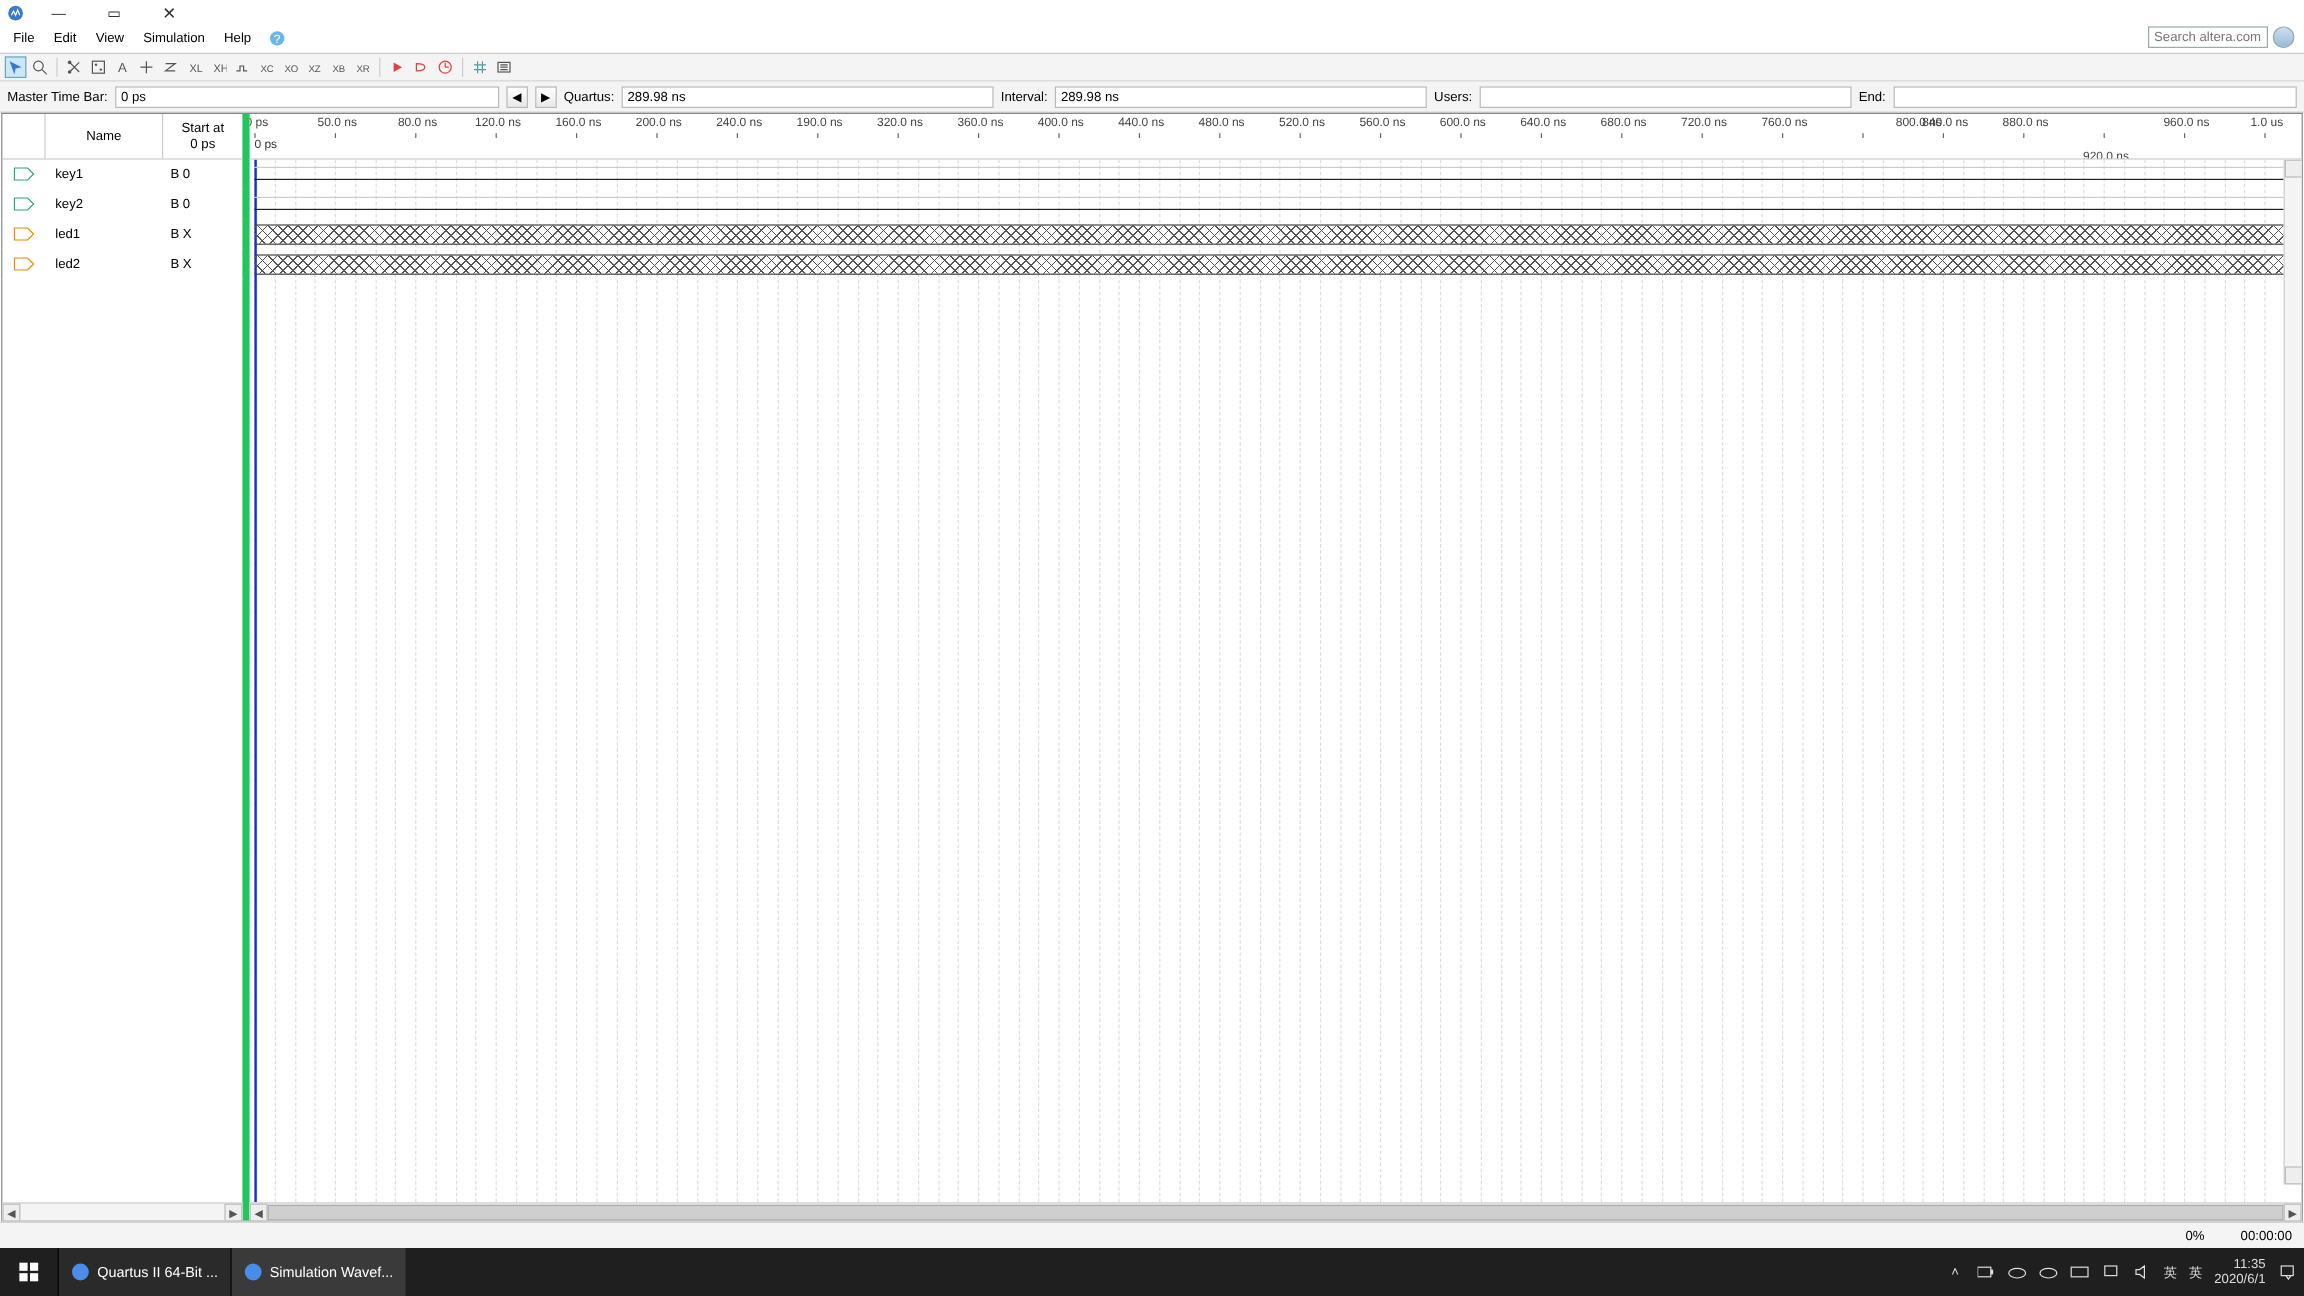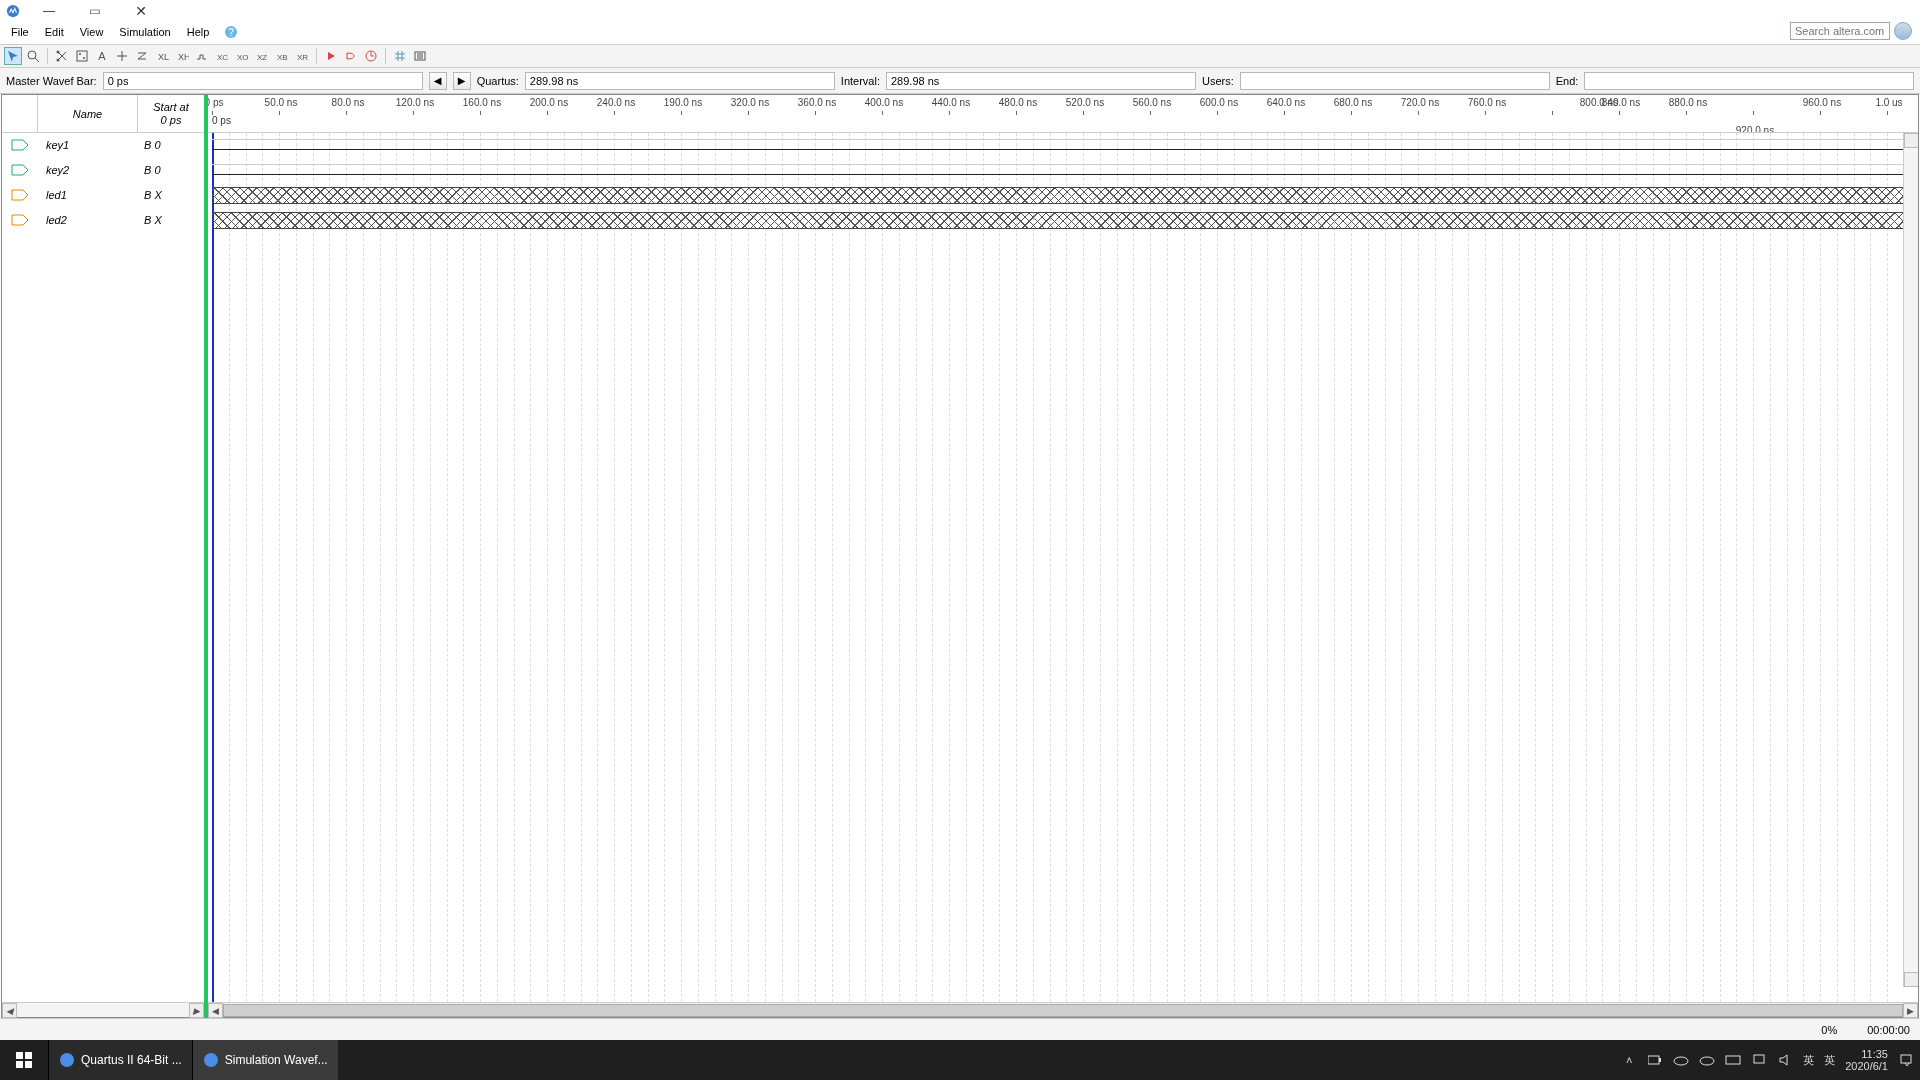--- a/index.html
+++ b/index.html
@@ -18,21 +18,21 @@
 .toolbar { height: 24px; background: #f4f4f4; border-top: 1px solid #ccc; border-bottom: 1px solid #ccc; display: flex; align-items: center; padding: 0 4px; gap: 2px; margin-top: 2px; }
 .tb-btn { width: 18px; height: 18px; display: flex; align-items: center; justify-content: center; border: 1px solid transparent; }
 .tb-btn.active { background: #cce6ff; border: 1px solid #6aa; }
 .tb-sep { width: 1px; height: 16px; background: #ccc; margin: 0 3px; }
 .icon-ph { width: 14px; height: 14px; }
 .timebar { height: 26px; background: #f4f4f4; border-bottom: 1px solid #ccc; display: flex; align-items: center; padding: 0 6px; gap: 6px; font-size: 11px; }
 .lbl { white-space: nowrap; }
 .tb-input { border: 1px solid #b8b8b8; height: 18px; font-size: 11px; padding: 0 4px; background: #fff; }
 .small-btn { width: 18px; height: 18px; border: 1px solid #b8b8b8; background: linear-gradient(#fff, #e8e8e8); display: flex; align-items: center; justify-content: center; font-size: 10px; }
 .main-area { flex: 1; display: flex; border: 1px solid #888; margin: 0 1px; min-height: 0; }
-.signals-panel { width: 206px; display: flex; flex-direction: column; border-right: 4px solid #22c55e; font-style: italic; }
+.signals-panel { width: 206px; display: flex; flex-direction: column; border-right: 6px solid #22c55e; }
 .sig-headers { height: 38px; display: flex; border-bottom: 1px solid #ccc; font-size: 11px; }
 .sig-col-icon { width: 36px; border-right: 1px solid #ccc; }
 .sig-col-name { flex: 1; display: flex; align-items: center; justify-content: center; border-right: 1px solid #ccc; }
 .sig-col-val { width: 66px; display: flex; align-items: center; justify-content: center; flex-direction: column; text-align: center; line-height: 1.1; }
 .sig-rows { flex: 1; position: relative; }
 .sig-row { height: 25px; display: flex; align-items: center; font-size: 11px; border-bottom: 1px solid #fff; }
 .sig-row .ic { width: 36px; display: flex; align-items: center; justify-content: center; }
 .sig-row .nm { flex: 1; padding-left: 8px; }
 .sig-row .vl { width: 66px; padding-left: 6px; }
 .wave-panel { flex: 1; display: flex; flex-direction: column; position: relative; }
@@ -207,21 +207,21 @@
     </div>
   <div class="tb-btn">
       <svg class="icon-ph" viewBox="0 0 14 14">
         <rect x="2" y="3" width="10" height="8" fill="none" stroke="#555"></rect>
         <path d="M4 5 L10 5 M4 7 L10 7 M4 9 L10 9" stroke="#555"></path>
       </svg>
     </div>
 </div>
 
 <div class="timebar">
-  <span class="lbl">Master Wavef Bar:</span>
+  <span class="lbl">Master Time Bar:</span>
   <input class="tb-input" style="width: 320px;" value="0 ps">
   <div class="small-btn">◀</div>
   <div class="small-btn">▶</div>
   <span class="lbl">Quartus:</span>
   <input class="tb-input" style="width: 310px;" value="289.98 ns">
   <span class="lbl">Interval:</span>
   <input class="tb-input" style="width: 310px;" value="289.98 ns">
   <span class="lbl">Users:</span>
   <input class="tb-input" style="width: 310px;" value="">
   <span class="lbl">End:</span>

